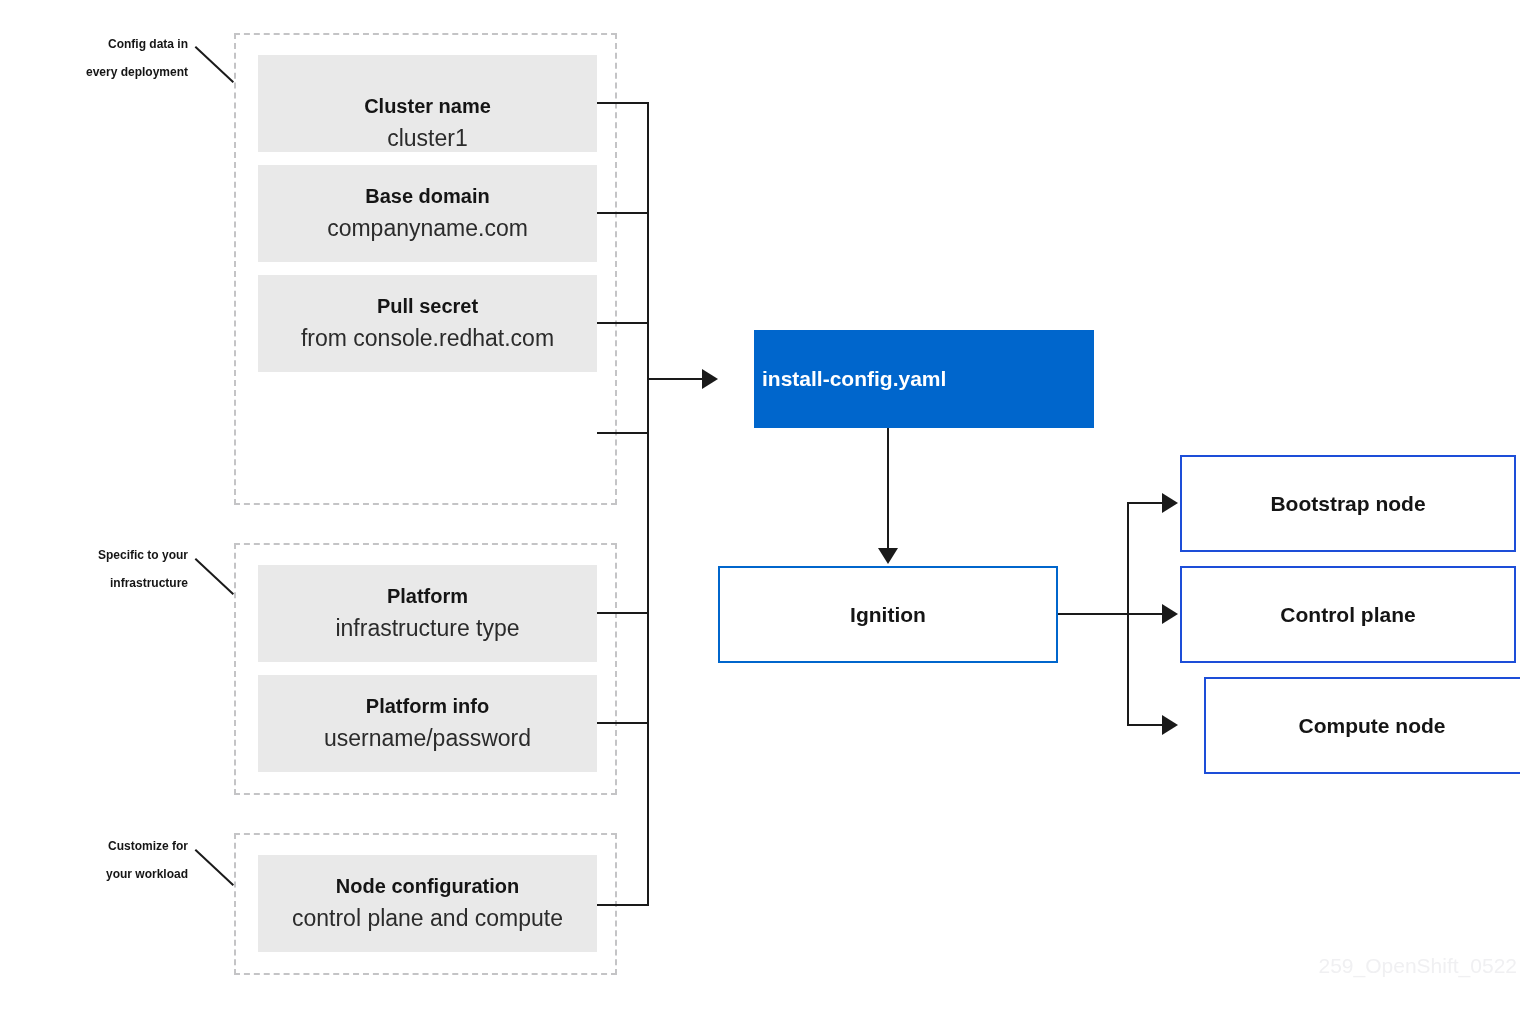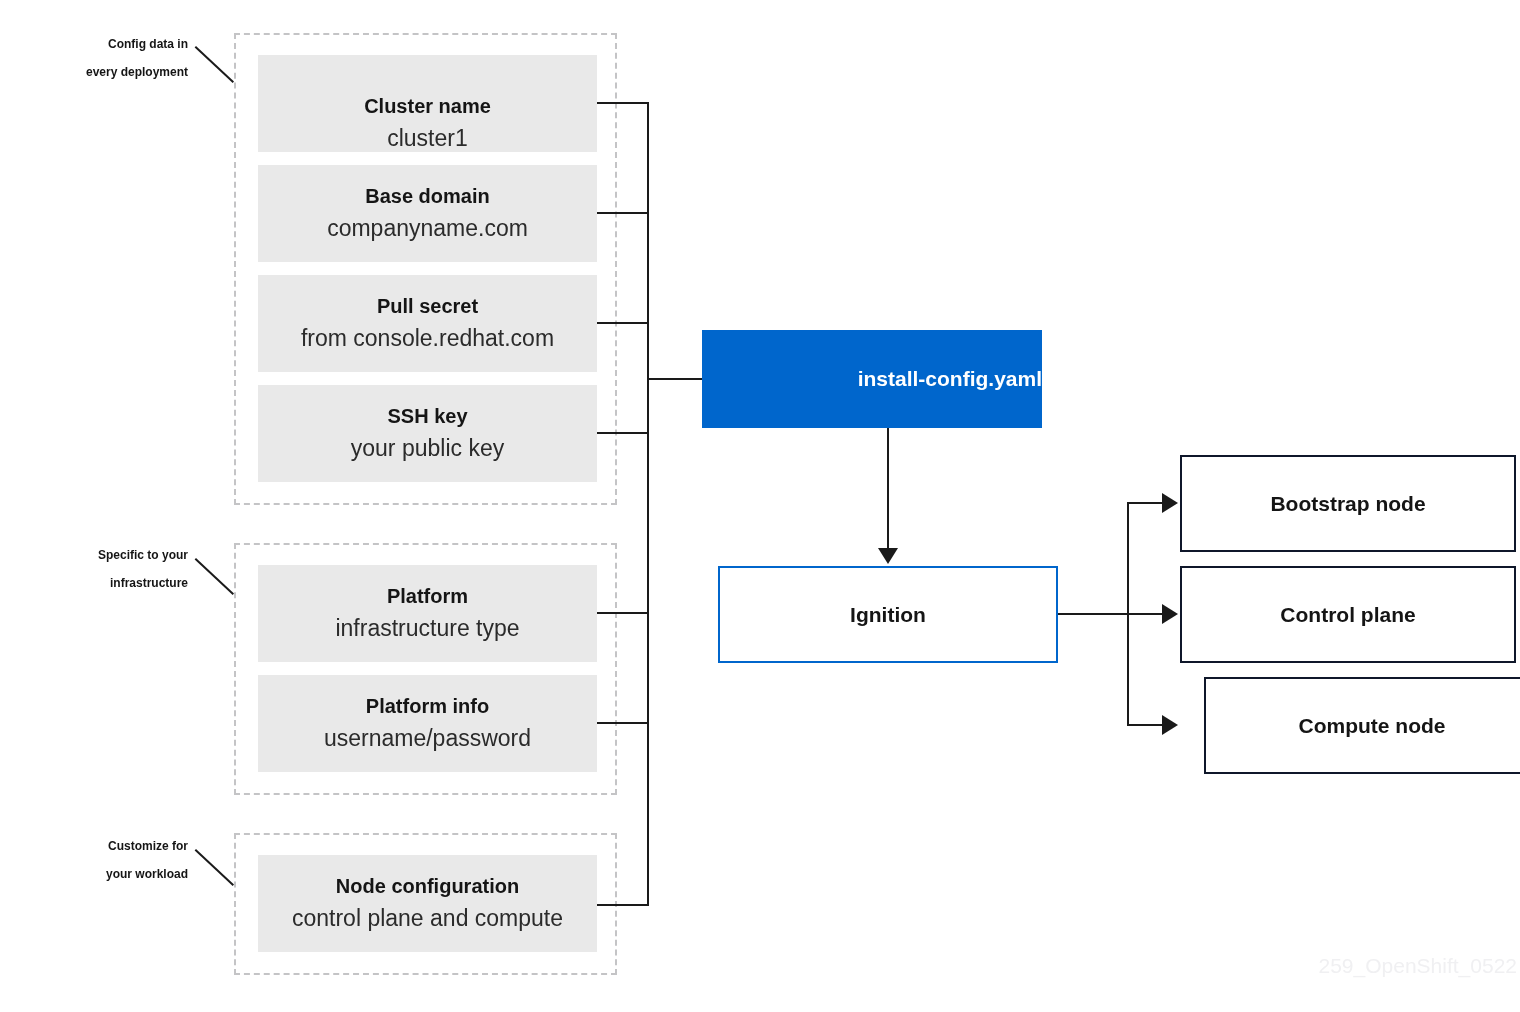--- a/index.html
+++ b/index.html
@@ -58,31 +58,31 @@
 
   .line-ignition-out { left:1058px; top:613px; width:106px; }
   .branch            { left:1127px; top:502px; height:224px; }
   .line-branch-top   { left:1127px; top:502px; width:37px; }
   .line-branch-bot   { left:1127px; top:724px; width:37px; }
   .head-bootstrap { left:1162px; top:493px; }
   .head-control   { left:1162px; top:604px; }
   .head-compute   { left:1162px; top:715px; }
 
   
-  .install-box { position:absolute; left:702px; top:330px; width:340px; height:98px;
-                 background:#0066cc; color:#ffffff; display:flex; align-items:center; justify-content:flex-end;
-                 font-size:21px; font-weight:bold; }
+  .install-box { position:absolute; left:754px; top:330px; width:340px; height:98px;
+                 background:#0066cc; color:#ffffff; display:flex; align-items:center; justify-content:flex-start;
+                 font-size:21px; font-weight:bold;padding-left:8px; }
   .ignition-box { position:absolute; left:718px; top:566px; width:340px; height:97px;
                   background:#ffffff; border:2px solid #0066cc; color:#151515;
                   display:flex; align-items:center; justify-content:center;
                   font-size:21px; font-weight:bold; }
 
   
   .node-box { position:absolute; left:1180px; width:336px; height:97px;
-              background:#ffffff; border:2px solid #0f172a; color:#151515;
+              background:#ffffff; border:2px solid #1d4ed8; color:#151515;
               display:flex; align-items:center; justify-content:center;
               font-size:21px; font-weight:bold; }
   .node-1 { top:455px; } .node-2 { top:566px; } .node-3 { top:677px;margin-left:24px; }
 
   .watermark { position:absolute; right:3px; top:954px; font-size:21px; color:#f0f0f2; }
 </style>
 </head>
 <body>
 
 <div class="canvas">
@@ -112,24 +112,20 @@
     <span class="box-title">Cluster name</span>
     <span class="box-sub">cluster1</span>
   </div>
   <div class="gray-box gb-2">
     <span class="box-title">Base domain</span>
     <span class="box-sub">companyname.com</span>
   </div>
   <div class="gray-box gb-3">
     <span class="box-title">Pull secret</span>
     <span class="box-sub">from console.redhat.com</span>
-  </div>
-  <div class="gray-box gb-4">
-    <span class="box-title">SSH key</span>
-    <span class="box-sub">your public key</span>
   </div>
   <div class="gray-box gb-6">
     <span class="box-title">Platform info</span>
     <span class="box-sub">username/password</span>
   </div>
   <div class="gray-box gb-5">
     <span class="box-title">Platform</span>
     <span class="box-sub">infrastructure type</span>
   </div>
   <div class="gray-box gb-7">

